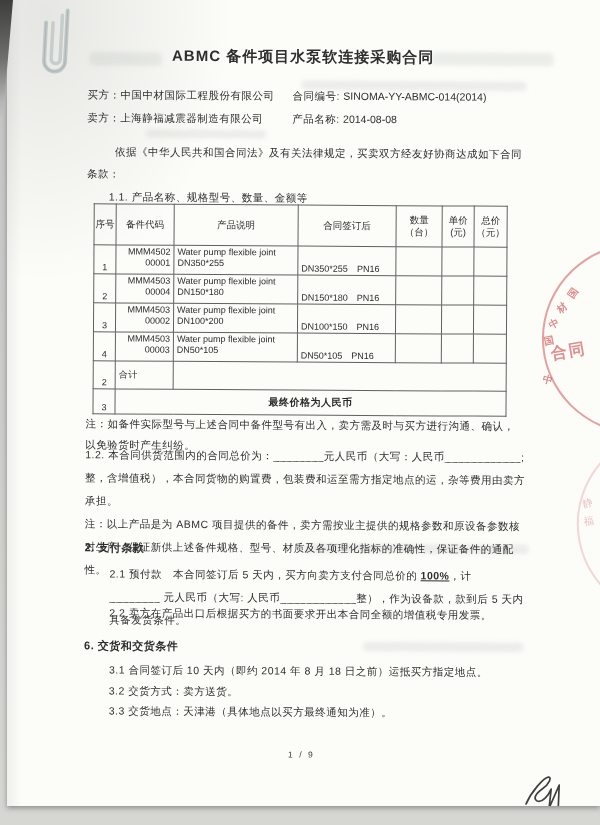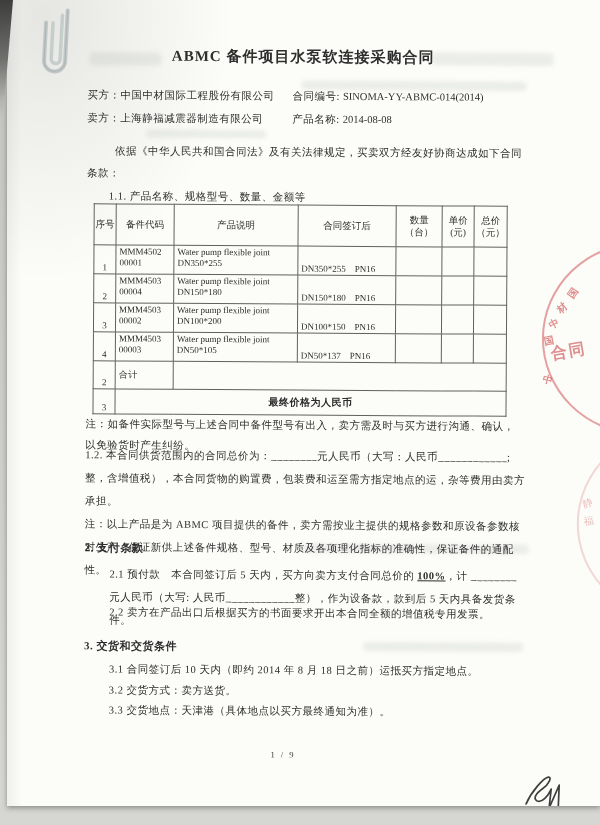--- a/index.html
+++ b/index.html
@@ -1,18 +1,18 @@
 <!DOCTYPE html>
 <html><head>
 <meta charset="utf-8">
 <style>
   html,body{margin:0;padding:0;}
   .scan{position:relative;width:600px;height:825px;overflow:hidden;
         background:linear-gradient(to bottom,#c3c3c1,#d6d6d3);
-        font-family:Liberation Serif, serif;color:#2e2e2e;}
+        font-family:Liberation Sans, sans-serif;color:#2e2e2e;}
   .paper{position:absolute;left:7px;top:0;width:593px;height:806px;
          background:#fcfcf9;box-shadow:0 2px 5px rgba(50,50,50,.45);overflow:hidden;}
   .paper::before{content:"";position:absolute;inset:0;pointer-events:none;
          background:radial-gradient(ellipse at 6% 2%, rgba(0,0,0,.09), transparent 24%),
                     linear-gradient(to right, rgba(0,0,0,.05), transparent 2.5%);}
   .tilt{position:absolute;inset:0;transform:rotate(.35deg);transform-origin:40px 0;}
   .abs{position:absolute;}
   .cjk{letter-spacing:.5px;}
   .title{left:0;top:46px;width:100%;text-align:center;font-size:15px;font-weight:bold;letter-spacing:1px;}
   .metaRow{font-size:10.5px;}
@@ -21,21 +21,21 @@
   .h-sec{font-size:11px;font-weight:bold;letter-spacing:.5px;}
   .indent{text-indent:28px;}
   .pct{font-weight:bold;text-decoration:underline;}
   
   table.items{border-collapse:collapse;table-layout:fixed;width:413px;font-size:9px;line-height:10.5px;color:#2b2b2b;}
   table.items th,table.items td{border:1px solid #616160;padding:1px 3px;overflow:hidden;}
   table.items{border:1.5px solid #4f4f4e;}
   table.items th{font-weight:normal;font-size:9.5px;line-height:12px;text-align:center;padding:3px 1px;height:34px;}
   tr.item{height:29px;}
   td.seq{text-align:center;vertical-align:bottom;padding-bottom:2px;}
-  td.code{vertical-align:top;padding-top:2px;}
+  td.code{vertical-align:top;padding-top:2px;text-align:right;}
   td.desc{vertical-align:top;padding-top:2px;padding-left:6px;}
   td.model{vertical-align:bottom;padding-bottom:3px;padding-left:6px;}
   tr.sumrow{height:28px;}
   td.sumlabel{vertical-align:middle;padding-left:5px;}
   tr.finalrow{height:25px;}
   td.finalcell{text-align:center;font-weight:bold;font-size:10px;vertical-align:middle;}
   .note{font-size:10.5px;line-height:21px;}
   .pageno{font-size:8.5px;letter-spacing:2px;color:#3a3a3a;}
   
   .seal-circle{position:absolute;border-radius:50%;pointer-events:none;}
@@ -128,21 +128,21 @@
           <td class="desc">Water pump flexible joint DN100*200</td>
           <td class="model">DN100*150　PN16</td>
           <td></td>
           <td></td>
           <td></td>
         </tr>
         <tr class="item">
           <td class="seq">4</td>
           <td class="code">MMM4503 00003</td>
           <td class="desc">Water pump flexible joint DN50*105</td>
-          <td class="model">DN50*137　PN16</td>
+          <td class="model">DN50*105　PN16</td>
           <td></td>
           <td></td>
           <td></td>
         </tr>
         <tr class="sumrow">
           <td class="seq">2</td>
           <td class="sumlabel cjk">合计</td>
           <td colspan="5"></td>
         </tr>
         <tr class="finalrow">
@@ -158,26 +158,26 @@
         <div class="body-p cjk" style="line-height:23px;">1.2. 本合同供货范围内的合同总价为：________元人民币（大写：人民币____________;整，含增值税），本合同货物的购置费，包装费和运至需方指定地点的运，杂等费用由卖方承担。</div>
         <div class="body-p cjk" style="line-height:23px;">注：以上产品是为 ABMC 项目提供的备件，卖方需按业主提供的规格参数和原设备参数核对生产，保证新供上述备件规格、型号、材质及各项理化指标的准确性，保证备件的通配性。</div>
       </div>
 
       <div class="abs h-sec cjk" style="left:81px;top:540px;">2. 支付条款</div>
       <div class="abs body-p cjk" style="left:106px;top:562px;width:416px;line-height:23px;">
         <span>2.1 预付款　本合同签订后 5 天内，买方向卖方支付合同总价的 </span><span class="pct">100%</span><span>，计 ________ 元人民币（大写: 人民币____________整），作为设备款，款到后 5 天内具备发货条件。</span>
       </div>
       <div class="abs body-p cjk" style="left:106px;top:601px;width:420px;">2.2 卖方在产品出口后根据买方的书面要求开出本合同全额的增值税专用发票。</div>
 
-      <div class="abs h-sec cjk" style="left:81px;top:638px;">3. 交货和交货条件</div>
+      <div class="abs h-sec cjk" style="left:81px;top:638px;">6. 交货和交货条件</div>
       <div class="abs body-p cjk" style="left:106px;top:658px;width:420px;">3.1 合同签订后 10 天内（即约 2014 年 8 月 18 日之前）运抵买方指定地点。</div>
       <div class="abs body-p cjk" style="left:106px;top:679px;width:420px;">3.2 交货方式：卖方送货。</div>
       <div class="abs body-p cjk" style="left:106px;top:699px;width:420px;">3.3 交货地点：天津港（具体地点以买方最终通知为准）。</div>
 
-      <div class="abs pageno" style="left:268px;top:748px;width:50px;text-align:left;">1 / 9</div>
+      <div class="abs pageno" style="left:274px;top:748px;width:50px;text-align:center;">1 / 9</div>
 
       <div class="seal-circle seal1"></div>
       <span class="sealchar" style="left:563px;top:283px;transform:rotate(-55deg);">国</span>
       <span class="sealchar" style="left:552px;top:298px;transform:rotate(-42deg);">材</span>
       <span class="sealchar" style="left:544px;top:314px;transform:rotate(-28deg);">中</span>
       <span class="sealchar" style="left:539px;top:331px;transform:rotate(-12deg);">国</span>
       <span class="sealchar" style="left:538px;top:370px;transform:rotate(14deg);">中</span>
       <span class="sealcenter" style="left:546px;top:338px;">合同</span>
 
       <div class="seal-circle seal2"></div>

